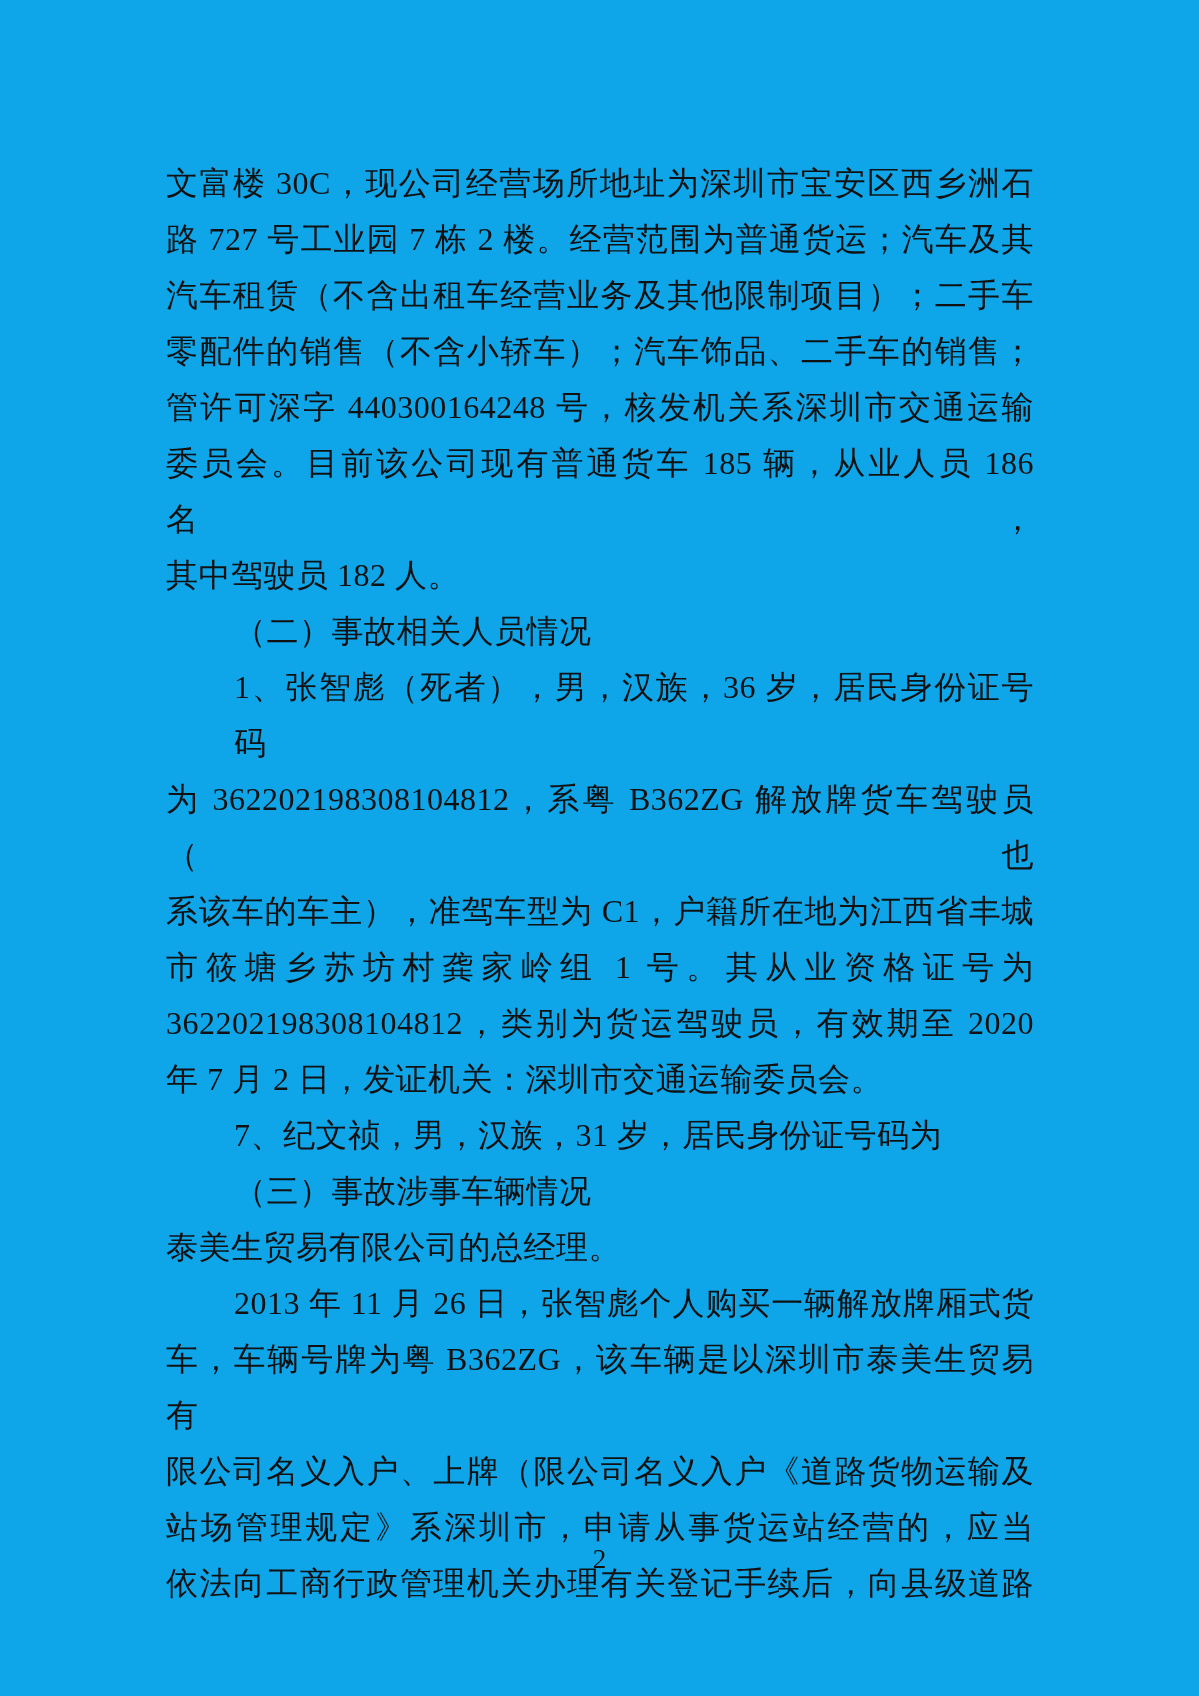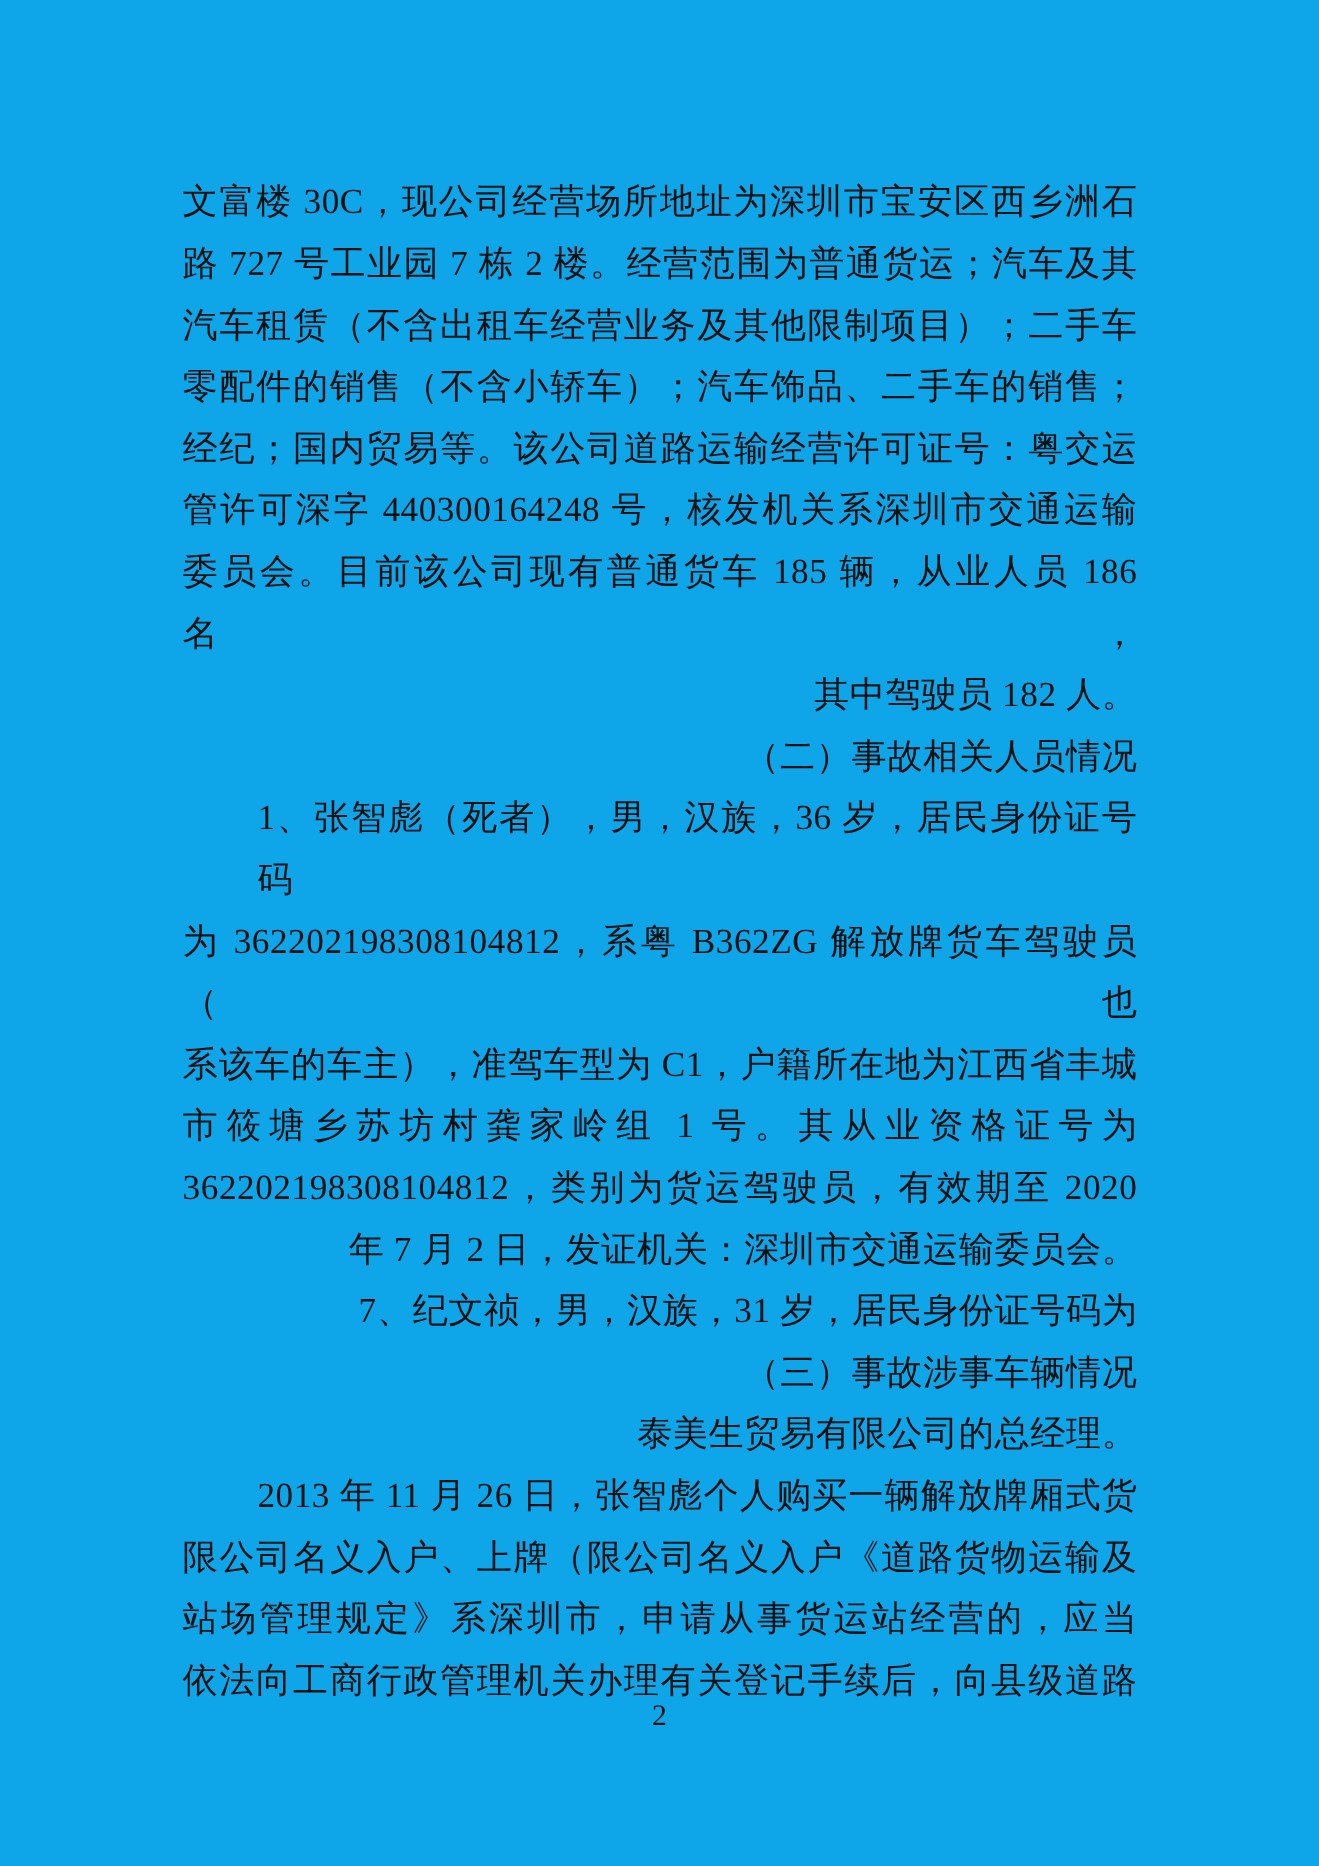--- a/index.html
+++ b/index.html
@@ -20,21 +20,21 @@
     position: absolute;
     left: 166px;
     top: 155px;
     width: 868px;
     font-size: 32px;
     line-height: 56px;
     letter-spacing: 0.5px;
   }
   .line {
     min-height: 56px;
-    text-align: right;
+    text-align: left;
     white-space: pre-wrap;
   }
   .line.justify {
     text-align: justify;
     text-align-last: justify;
     text-justify: inter-character;
   }
   .line.indent {
     padding-left: 68px;
   }
@@ -52,33 +52,33 @@
 </style>
 </head>
 <body>
 
 <div class="page">
   <div class="body-text">
       <div class="line justify">文富楼 30C，现公司经营场所地址为深圳市宝安区西乡洲石</div>
       <div class="line justify">路 727 号工业园 7 栋 2 楼。经营范围为普通货运；汽车及其</div>
       <div class="line justify">汽车租赁（不含出租车经营业务及其他限制项目）；二手车</div>
       <div class="line justify">零配件的销售（不含小轿车）；汽车饰品、二手车的销售；</div>
-      <div class="line justify">经纪；国内贸易等。该公司道路运输经营许可证号：粤交运</div>
       <div class="line justify">管许可深字 440300164248 号，核发机关系深圳市交通运输</div>
       <div class="line justify">委员会。目前该公司现有普通货车 185 辆，从业人员 186 名，</div>
       <div class="line">其中驾驶员 182 人。</div>
       <div class="line indent">（二）事故相关人员情况</div>
       <div class="line justify indent">1、张智彪（死者），男，汉族，36 岁，居民身份证号码</div>
       <div class="line justify">为 362202198308104812，系粤 B362ZG 解放牌货车驾驶员（也</div>
       <div class="line justify">系该车的车主），准驾车型为 C1，户籍所在地为江西省丰城</div>
       <div class="line justify">市筱塘乡苏坊村龚家岭组 1 号。其从业资格证号为</div>
       <div class="line justify">362202198308104812，类别为货运驾驶员，有效期至 2020</div>
       <div class="line">年 7 月 2 日，发证机关：深圳市交通运输委员会。</div>
       <div class="line indent">7、纪文祯，男，汉族，31 岁，居民身份证号码为</div>
       <div class="line indent">（三）事故涉事车辆情况</div>
       <div class="line">泰美生贸易有限公司的总经理。</div>
       <div class="line justify indent">2013 年 11 月 26 日，张智彪个人购买一辆解放牌厢式货</div>
+      <div class="line justify">车，车辆号牌为粤 B362ZG，该车辆是以深圳市泰美生贸易有</div>
       <div class="line justify">限公司名义入户、上牌（限公司名义入户《道路货物运输及</div>
       <div class="line justify">站场管理规定》系深圳市，申请从事货运站经营的，应当</div>
       <div class="line justify">依法向工商行政管理机关办理有关登记手续后，向县级道路</div>
     </div>
   <div class="page-footer">2</div>
 </div>
 
 </body></html>

